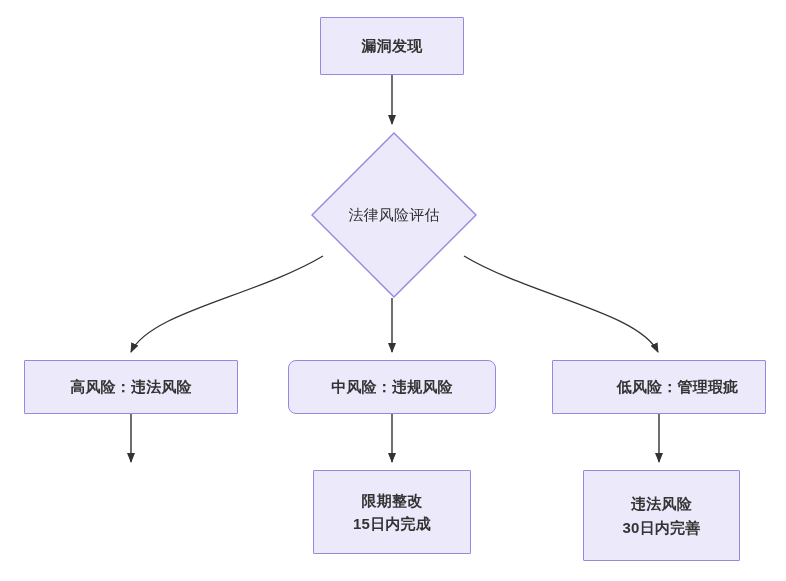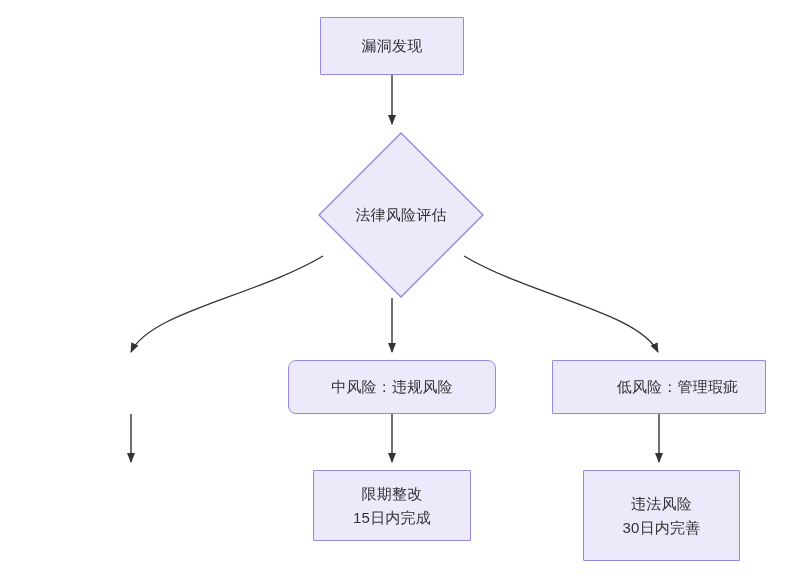--- a/index.html
+++ b/index.html
@@ -39,20 +39,21 @@
     text-align: center;
     color: #333333;
     font-size: 15px;
     line-height: 1.55;
     letter-spacing: 0.2px;
   }
   .node.rect {
     background: #ece9fb;
     border: 1px solid #9a86e0;
     border-radius: 1px;
+    font-weight: bold;
   }
   .node-label {
     display: block;
     white-space: pre-line;
   }
   
   .node.diamond {
     background: transparent;
     border: none;
   }
@@ -66,26 +67,26 @@
   .diamond-text {
     position: relative;
     z-index: 2;
     color: #333333;
     font-size: 15px;
     white-space: nowrap;
   }
 
   
   #node-start      { left: 320px; top: 17px;  width: 144px; height: 58px; }
-  #node-assess     { left: 318px; top: 132px; width: 166px; height: 166px; }
+  #node-assess     { left: 311px; top: 132px; width: 166px; height: 166px; }
   #node-high       { left: 24px;  top: 360px; width: 214px; height: 54px; }
   #node-mid        { left: 288px; top: 360px; width: 208px; height: 54px; border-radius: 8px; }
   #node-low        { left: 552px; top: 360px; width: 214px; height: 54px; padding-left: 37px; }
   #node-high-act   { left: 41px;  top: 470px; width: 175px; height: 91px; }
-  #node-mid-act    { left: 313px; top: 470px; width: 158px; height: 71px; }
+  #node-mid-act    { left: 313px; top: 470px; width: 158px; height: 84px; }
   #node-low-act    { left: 583px; top: 470px; width: 157px; height: 91px; }
 </style>
 </head>
 <body>
 
 <div id="flow-canvas">
 
   <svg class="edge-layer" viewBox="0 0 786 581" width="786" height="581" xmlns="http://www.w3.org/2000/svg">
     <defs>
       <marker id="arrowhead" markerWidth="10" markerHeight="8" refX="9" refY="4" orient="auto" markerUnits="userSpaceOnUse">
@@ -112,20 +113,23 @@
     <span class="node-label">漏洞发现</span>
   </div>
 
   <div class="node diamond" id="node-assess">
     <svg class="diamond-shape" viewBox="0 0 166 166" xmlns="http://www.w3.org/2000/svg" preserveAspectRatio="none">
       <polygon points="83,1 165,83 83,165 1,83" fill="#ece9fb" stroke="#9a86e0" stroke-width="1.4"></polygon>
     </svg>
     <span class="diamond-text">法律风险评估</span>
   </div>
 
+  <div class="node rect" id="node-high">
+    <span class="node-label">高风险：违法风险</span>
+  </div>
 
   <div class="node rect" id="node-mid">
     <span class="node-label">中风险：违规风险</span>
   </div>
 
   <div class="node rect" id="node-low">
     <span class="node-label">低风险：管理瑕疵</span>
   </div>
 
 

